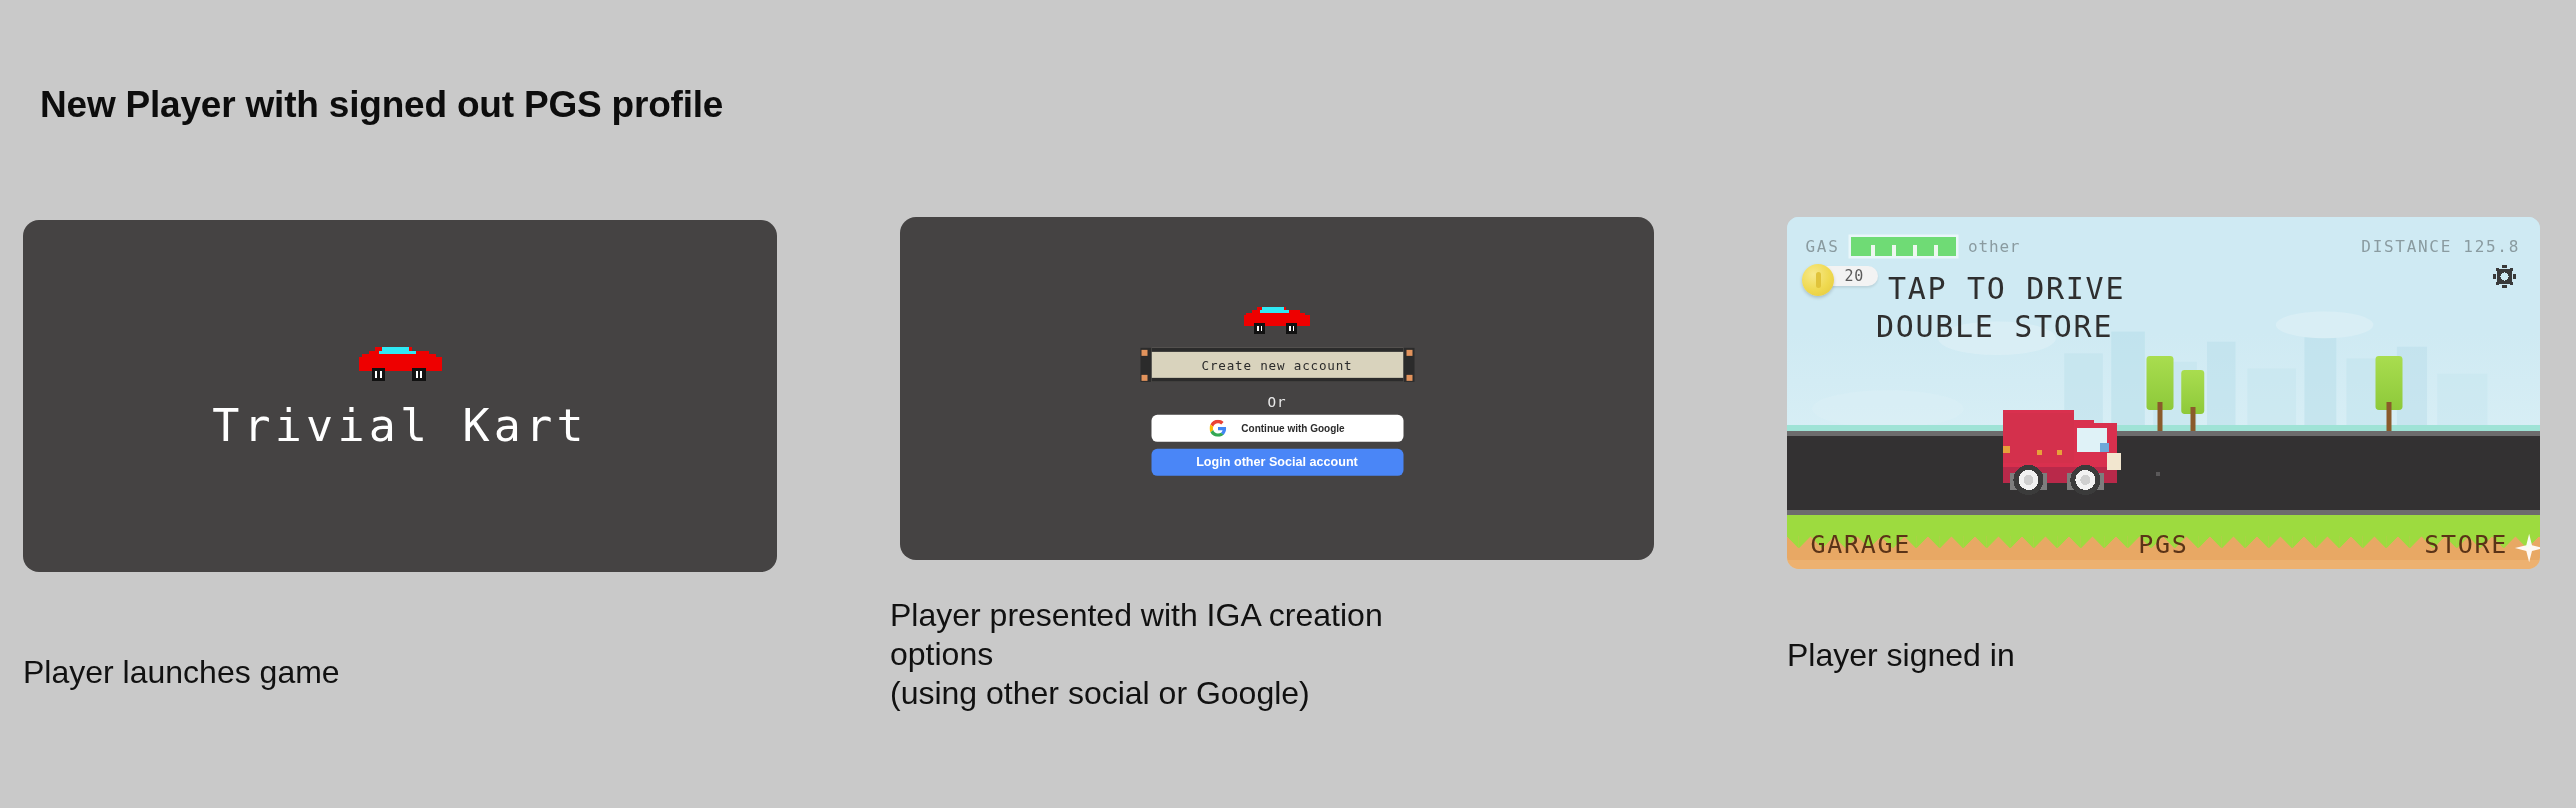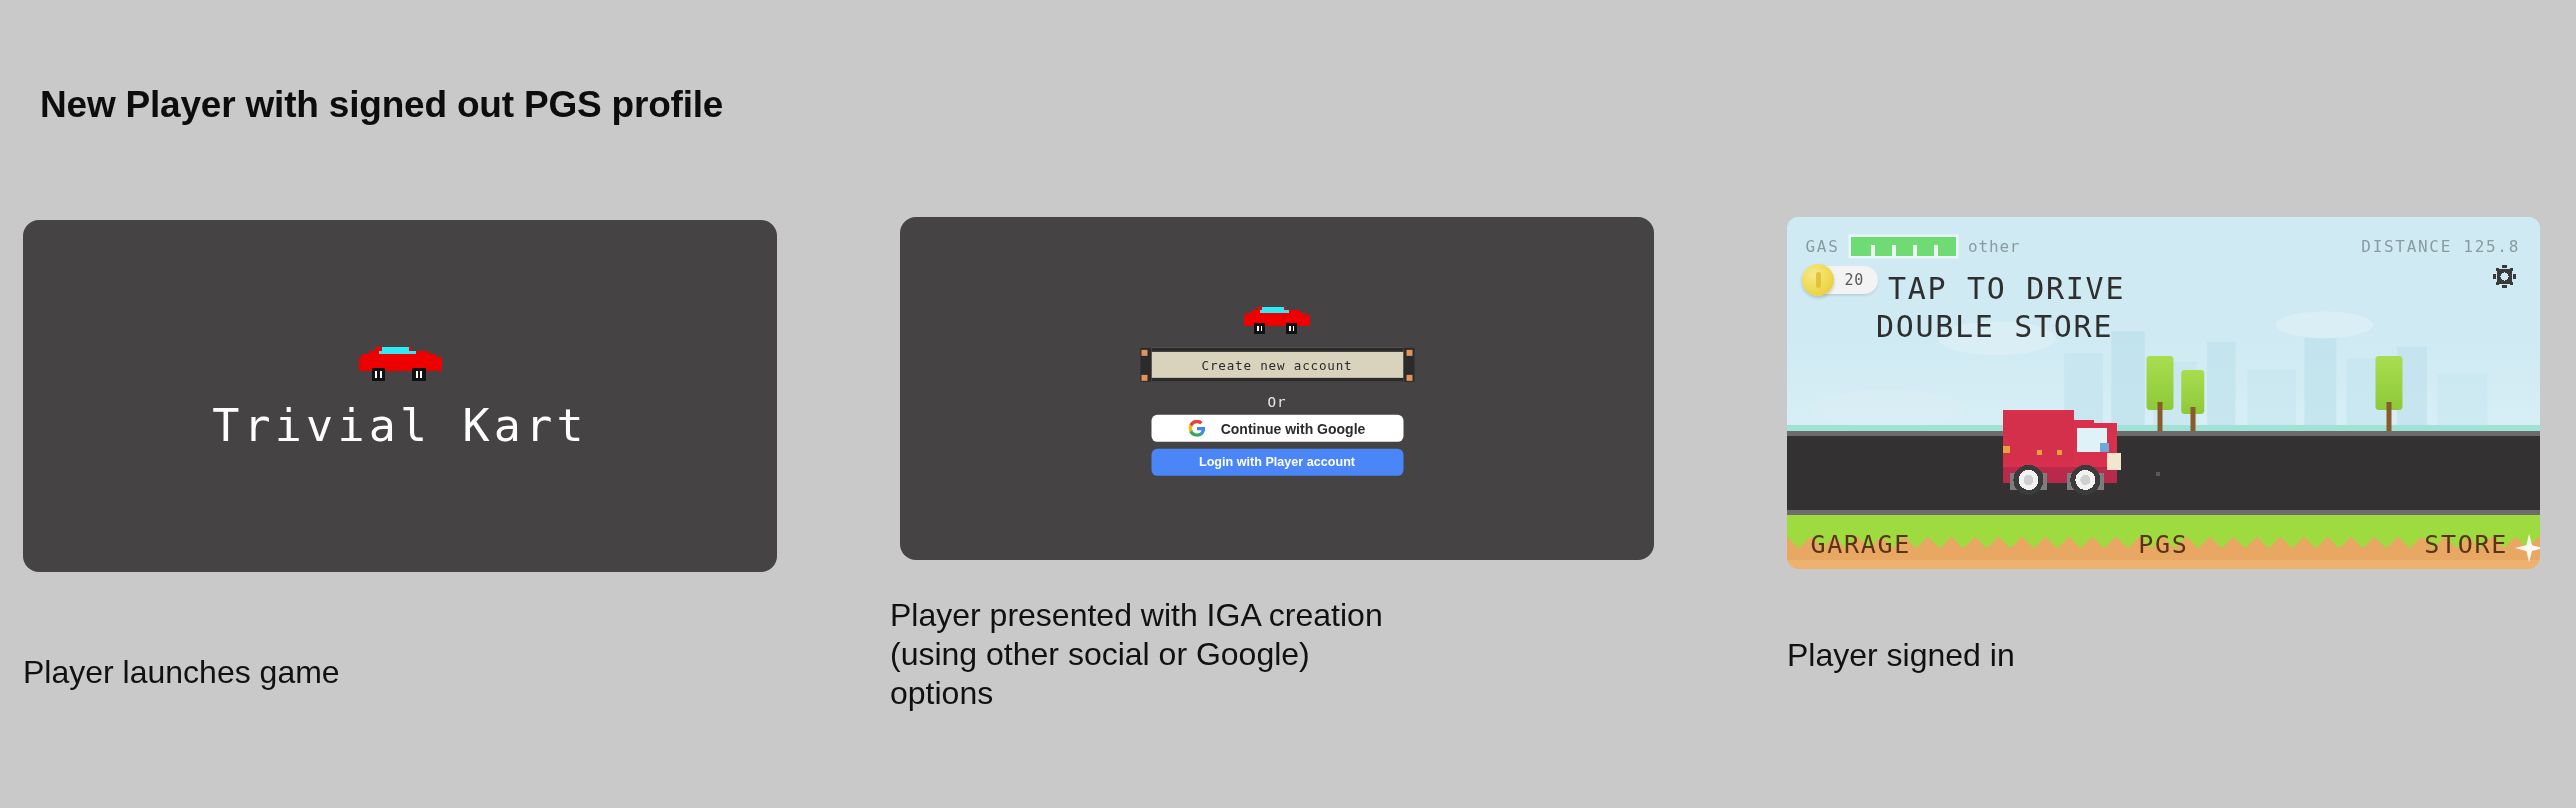--- a/index.html
+++ b/index.html
@@ -67,21 +67,21 @@
   .or-text {
     font-family:"DejaVu Sans Mono", monospace;
     color:#e9e9e9; font-size:14.3px; margin:11.8px 0 5px; letter-spacing:0.8px;
   }
   .btn-google {
     width:252px; height:27px; margin:0 auto 6.7px;
     background:#fff; border-radius:5.9px;
     display:flex; align-items:center; justify-content:center; gap:15px;
     cursor:pointer;
   }
-  .btn-google .lbl { font-size:14px; font-weight:bold; color:#2b2b2b; }
+  .btn-google .lbl { font-size:10px; font-weight:bold; color:#2b2b2b; }
   .btn-social {
     width:252px; height:27px; margin:0 auto;
     background:#4a86f7; border-radius:5.9px;
     display:flex; align-items:center; justify-content:center;
     cursor:pointer;
   }
   .btn-social .lbl { font-size:12.6px; font-weight:bold; color:#fff; }
   .gicon { width:17px; height:17px; flex:0 0 17px; }
 
   
@@ -122,21 +122,21 @@
     box-shadow:0 0 0 2.5px rgba(255,255,255,.55);
   }
   .gasbar i { position:absolute; top:7.6px; width:3.4px; height:11.8px; background:#eef7ef; }
   .username { font-family:"DejaVu Sans Mono", monospace; font-size:16px; color:#8a9ba0; letter-spacing:0.8px; }
   .hud-distance {
     position:absolute; right:20px; top:20px;
     font-family:"DejaVu Sans Mono", monospace; font-size:16px; color:#8a9ba0; letter-spacing:1.7px;
   }
   .coin-pill {
     position:absolute; left:23.5px; top:49px;
-    height:28px; min-width:67px; background:#f3f3f3;
+    height:20px; min-width:67px; background:#f3f3f3;
     border-radius:14.3px; display:flex; align-items:center; padding-left:34px; padding-right:11.8px;
     box-shadow:0 1.7px 2.5px rgba(0,0,0,.10);
   }
   .coin-pill .cnt { font-family:"DejaVu Sans Mono", monospace; font-size:15px; color:#5b5b5b; letter-spacing:0.8px; }
   .coin {
     position:absolute; left:-8.4px; top:-1.7px; width:32px; height:32px;
     border-radius:50%; background:radial-gradient(circle at 36% 32%, #f7e98b 0%, #efd94f 55%, #e3c63c 100%);
     box-shadow:0 1.7px 3.4px rgba(0,0,0,.18);
   }
   .coin::after { content:""; position:absolute; left:13.4px; top:7.6px; width:5px; height:16px; background:#e0c33a; border-radius:2.5px; }
@@ -244,28 +244,28 @@
           <path fill="#EA4335" d="M24 9.5c3.5 0 6.6 1.2 9 3.6l6.8-6.8C35.6 2.4 30.2 0 24 0 14.6 0 6.5 5.4 2.6 13.2l7.9 6.1C12.4 13.5 17.7 9.5 24 9.5z"></path>
           <path fill="#4285F4" d="M46.9 24.6c0-1.6-.15-3.2-.43-4.6H24v9.1h12.9c-.6 3-2.3 5.6-4.9 7.3l7.7 6c4.5-4.2 7.2-10.3 7.2-17.8z"></path>
           <path fill="#FBBC05" d="M10.5 28.7c-.5-1.5-.8-3-.8-4.7s.3-3.2.8-4.7l-7.9-6.1C1 16.4 0 20.1 0 24s1 7.6 2.6 10.8l7.9-6.1z"></path>
           <path fill="#34A853" d="M24 48c6.5 0 11.9-2.1 15.9-5.8l-7.7-6c-2.1 1.4-4.9 2.3-8.2 2.3-6.3 0-11.6-4-13.5-9.8l-7.9 6.1C6.5 42.6 14.6 48 24 48z"></path>
         </svg>
       </span>
       <span class="lbl">Continue with Google</span>
     </div>
 
     <div class="btn-social">
-      <span class="lbl">Login with Player account</span>
+      <span class="lbl">Login other Social account</span>
     </div>
   </div>
 </div>
 <div class="caption" style="left:890px; top:596px; width:772px;">
   <div>Player presented with IGA creation</div>
+  <div>options</div>
   <div>(using other social or Google)</div>
-  <div>options</div>
 </div>
 
 <div class="panel" id="panel3">
 
   <div class="sky">
     <svg class="skyline" viewBox="0 0 897 150" preserveAspectRatio="none">
       <rect x="330" y="60" width="46" height="90" fill="#bfe2ec"></rect>
       <rect x="386" y="34" width="40" height="116" fill="#b7dfea"></rect>
       <rect x="436" y="70" width="52" height="80" fill="#c3e4ee"></rect>
       <rect x="500" y="46" width="34" height="104" fill="#bbe0eb"></rect>

